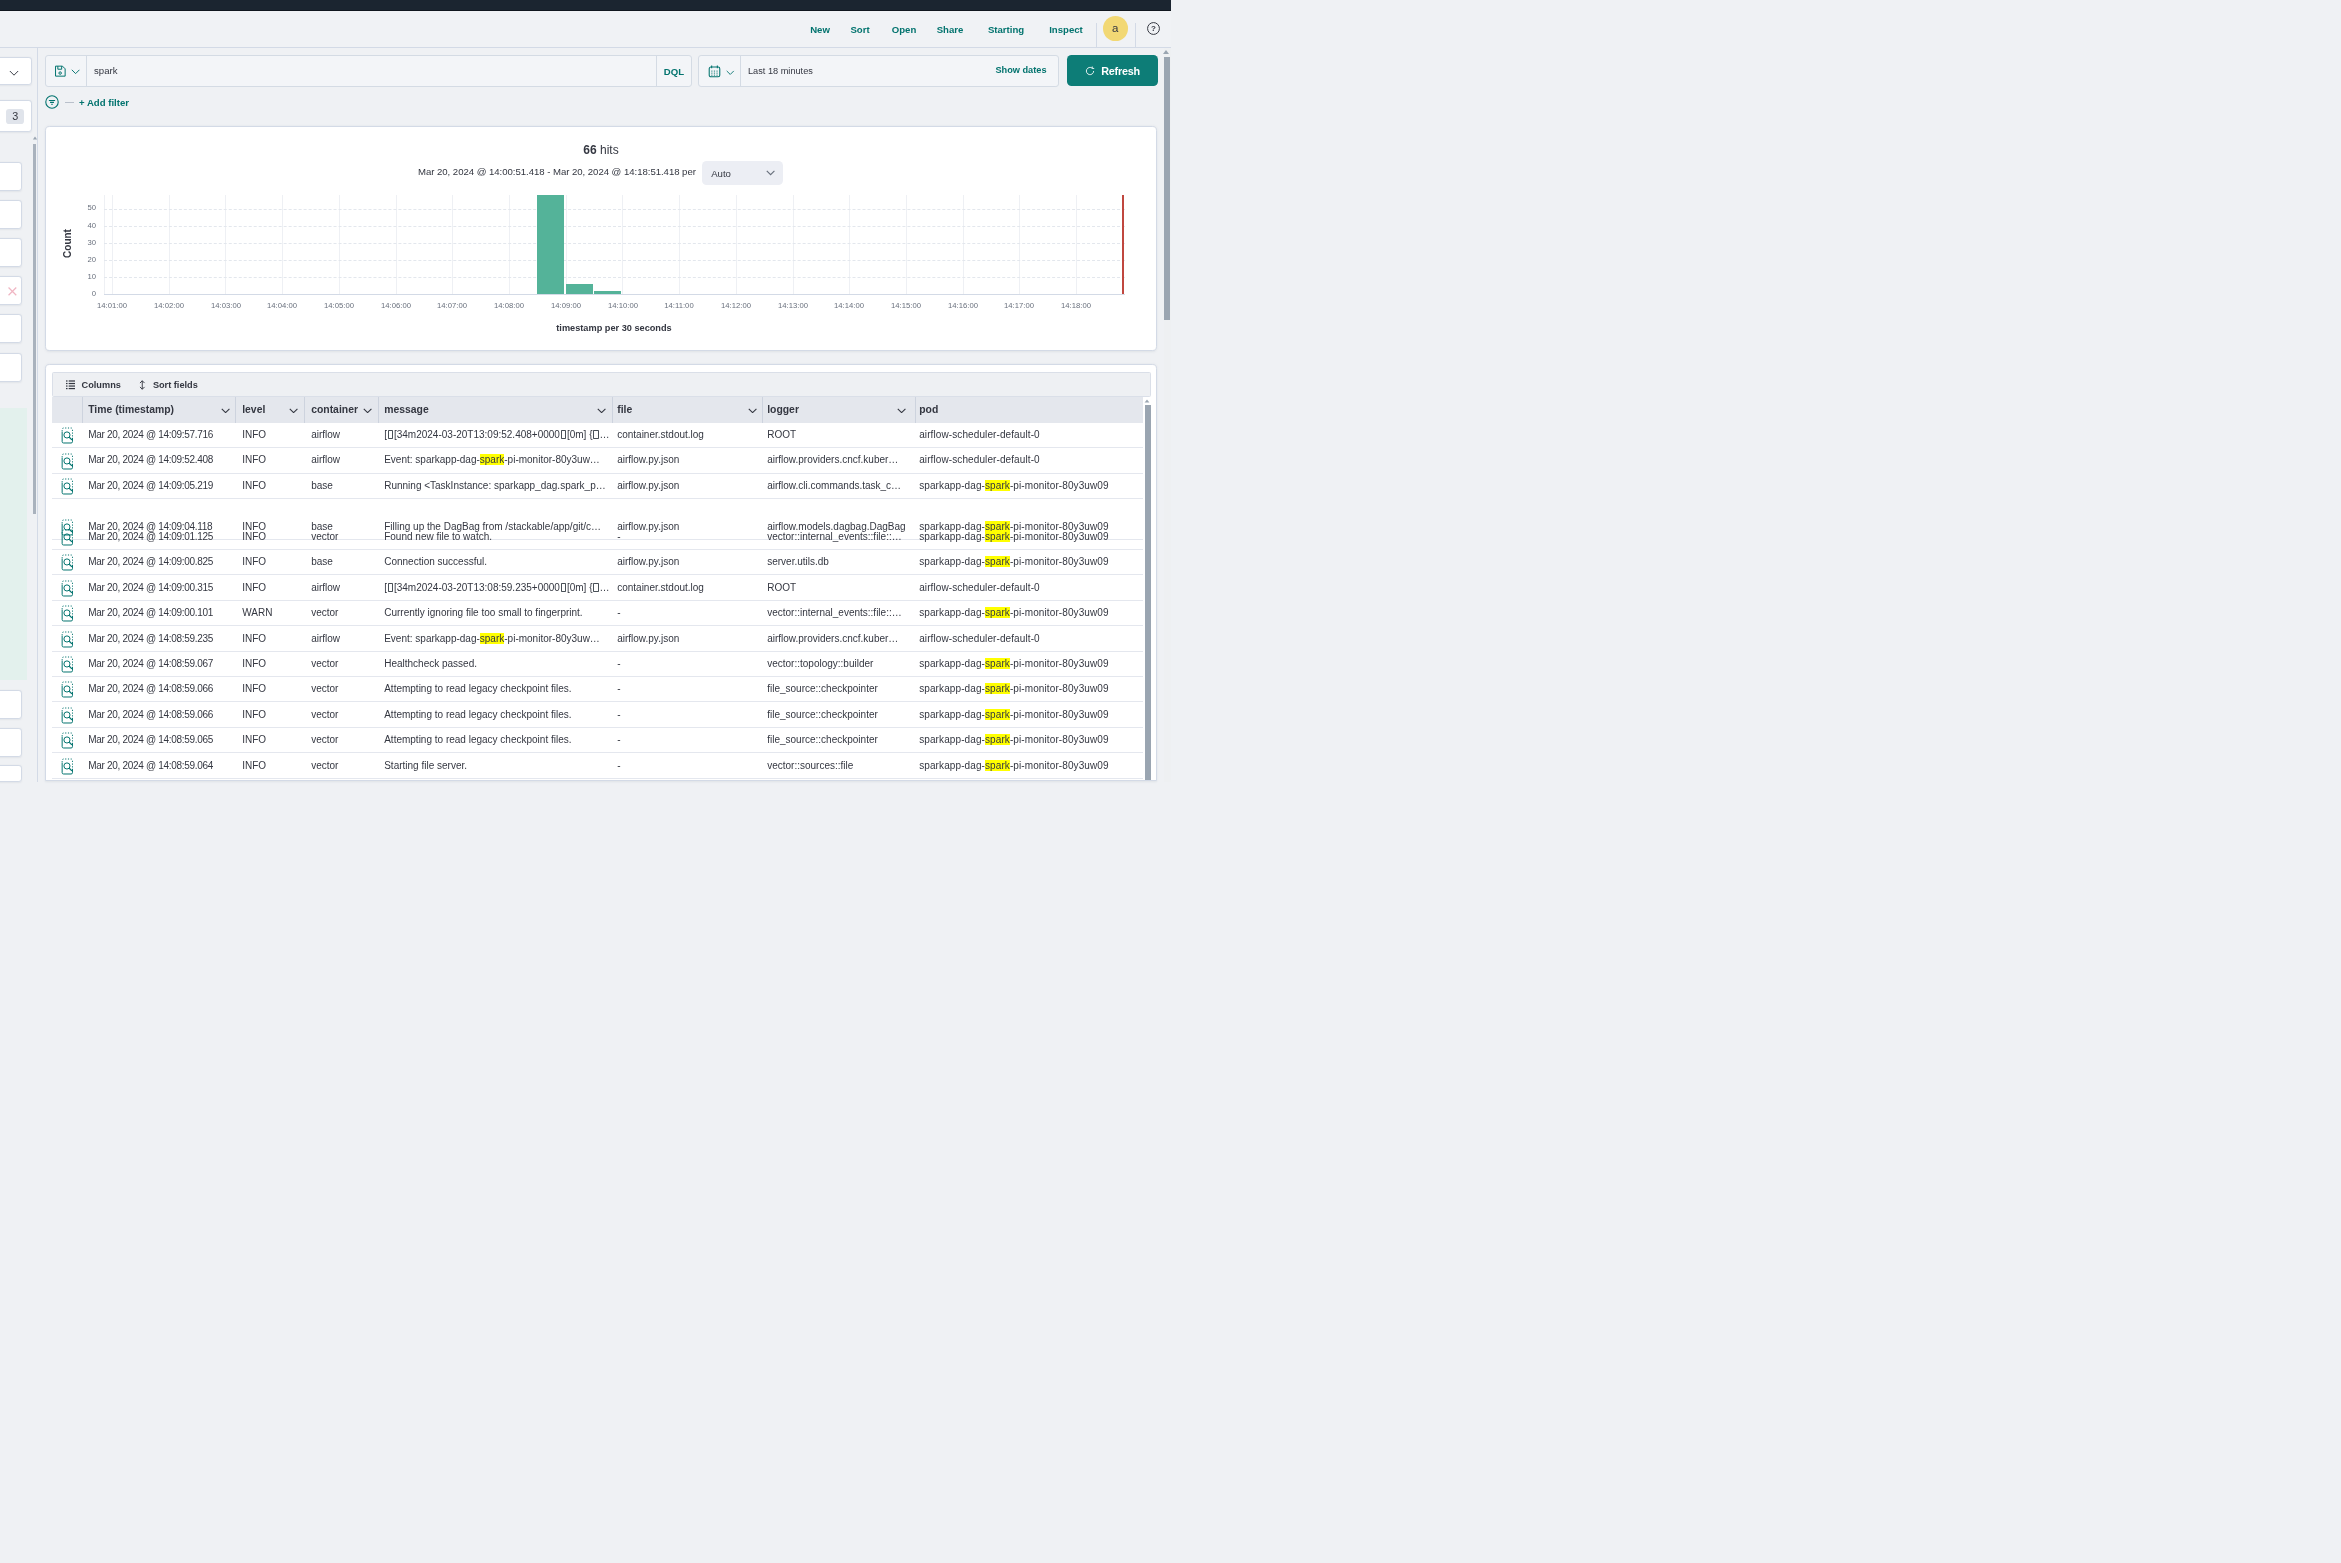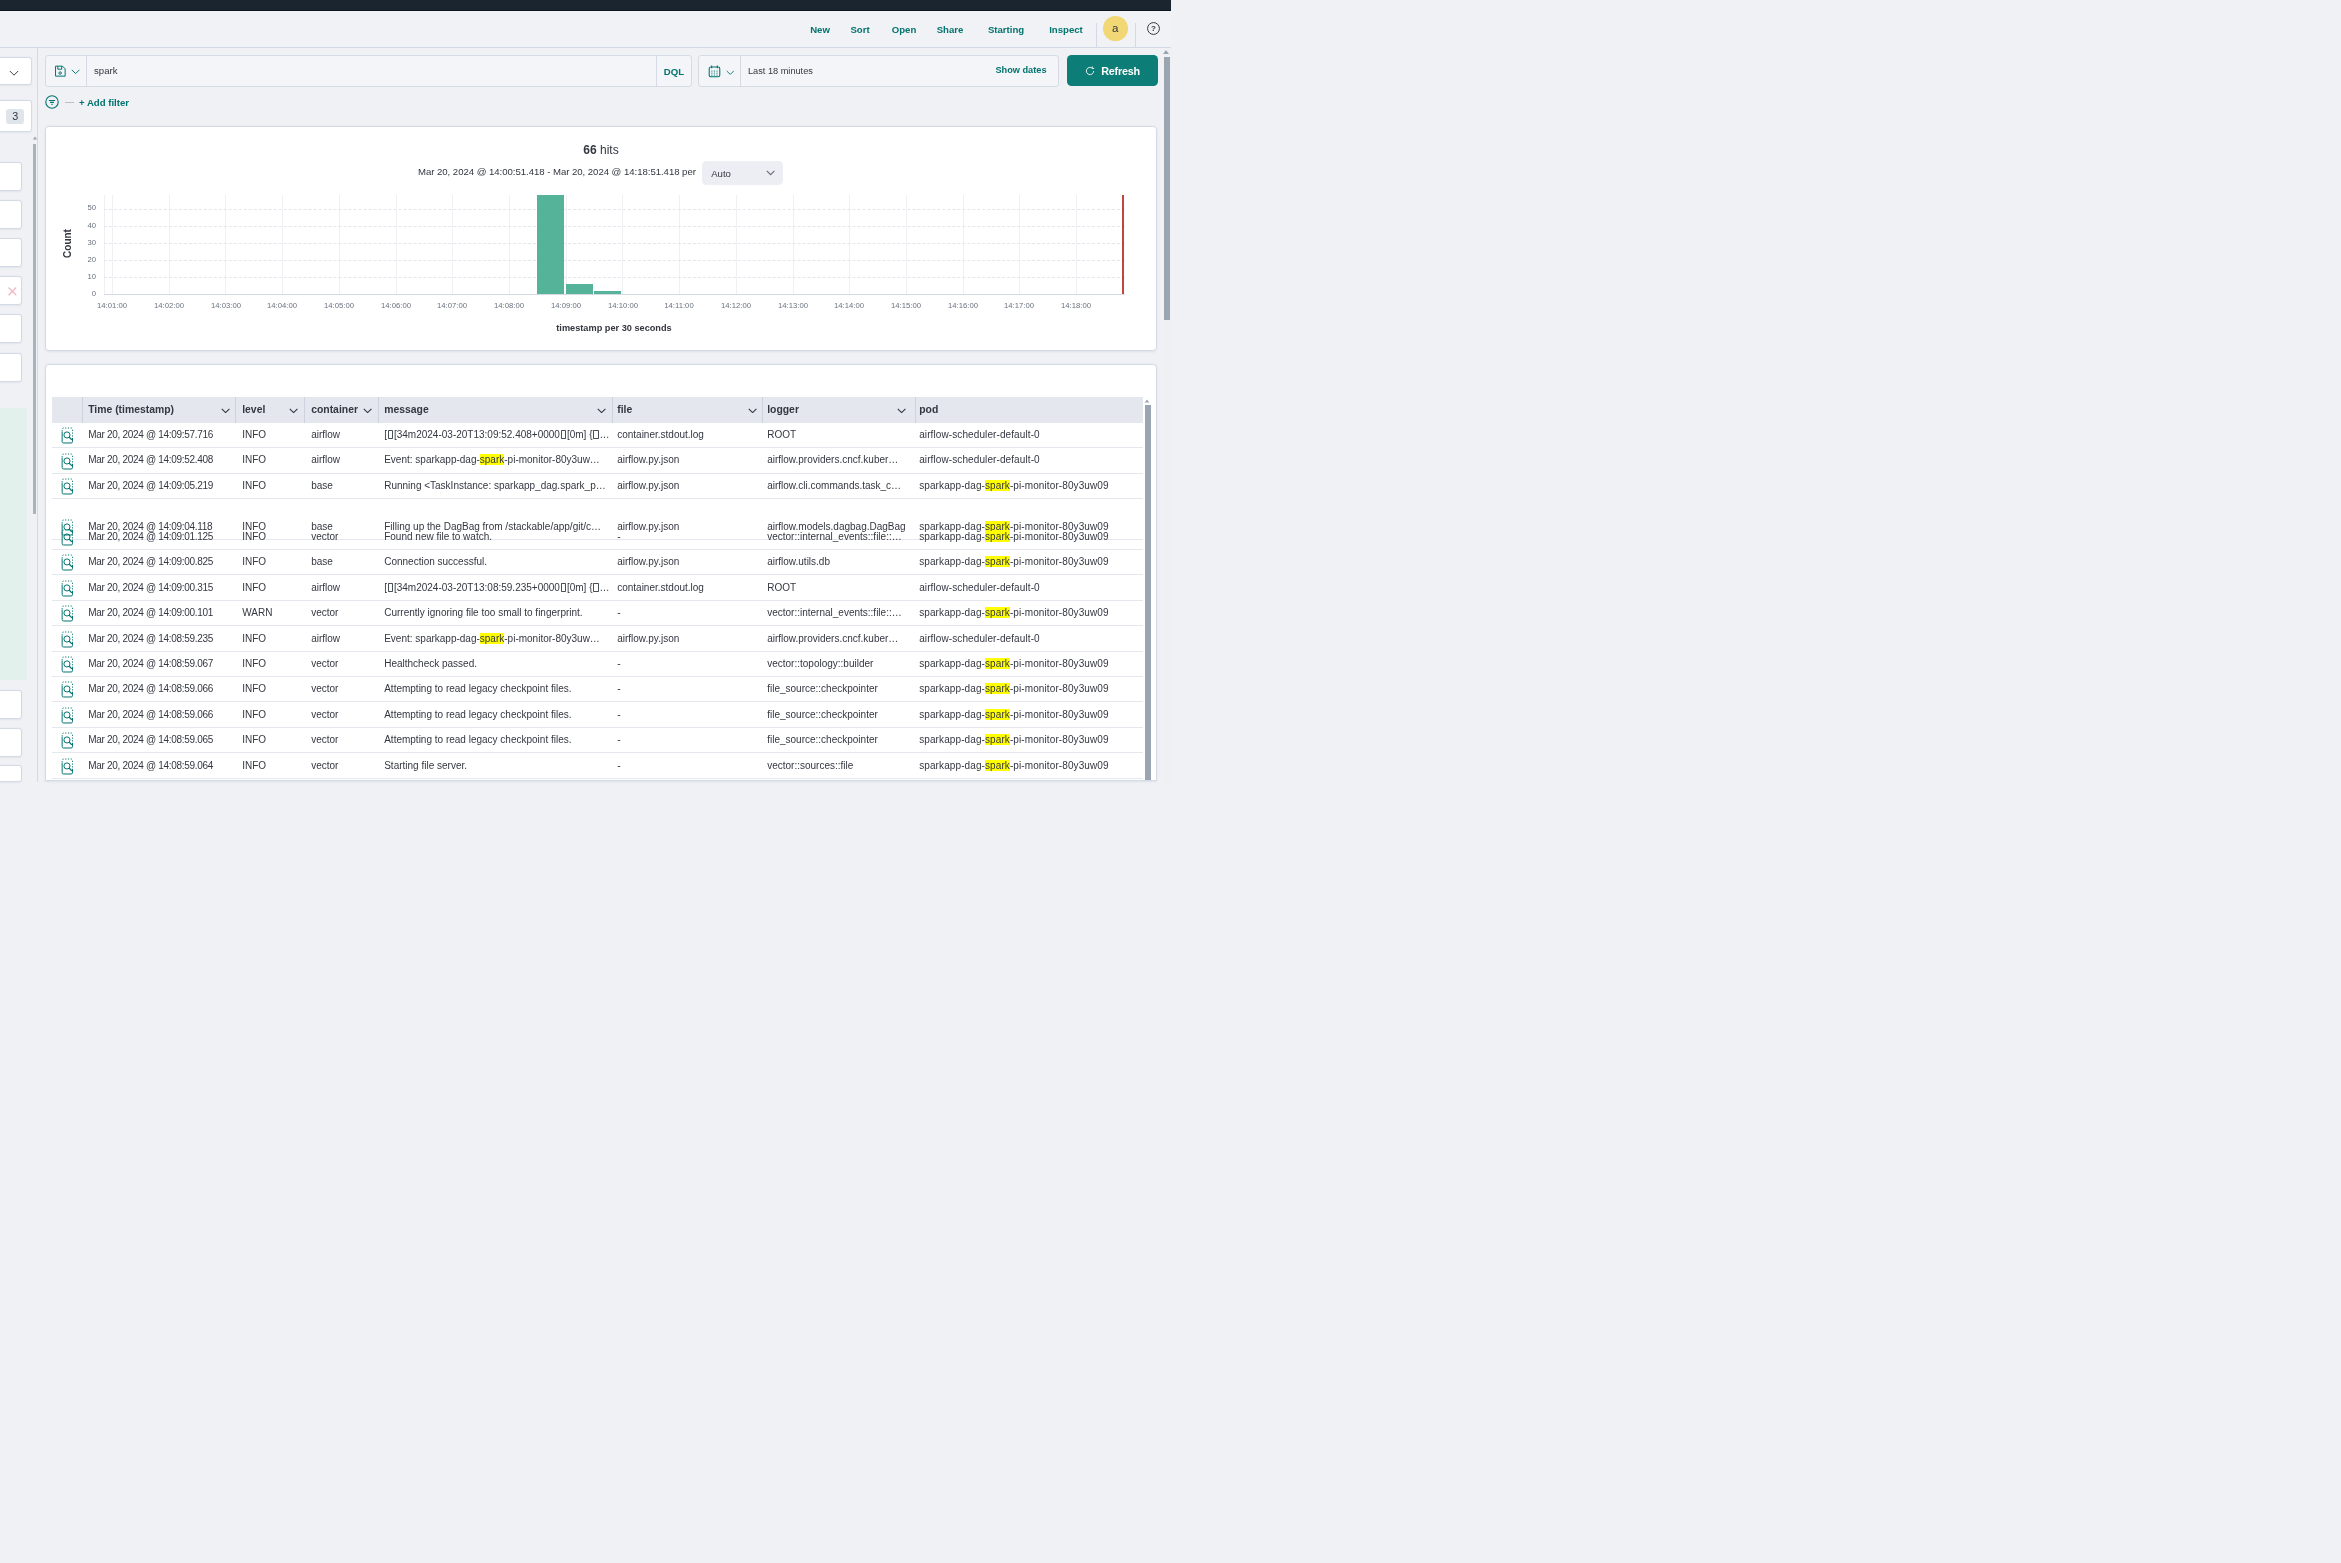--- a/index.html
+++ b/index.html
@@ -243,20 +243,35 @@
     <div class="xlab" style="left:826px">14:14:00</div>
     <div class="xlab" style="left:883px">14:15:00</div>
     <div class="xlab" style="left:940px">14:16:00</div>
     <div class="xlab" style="left:996px">14:17:00</div>
     <div class="xlab" style="left:1053px">14:18:00</div>
   </div>
 <div id="ylabel">Count</div>
 <div id="xlabel">timestamp per 30 seconds</div>
 
 <div id="tablepanel">
+  <div id="ttoolbar">
+    <div class="tbtn" id="btncols"><svg width="9.2" height="9.2" viewBox="0 0 12 12" fill="#343741">
+          <rect x="0" y="0.5" width="2" height="1.6"></rect>
+          <rect x="3.5" y="0.5" width="8.5" height="1.6"></rect>
+          <rect x="0" y="3.8" width="2" height="1.6"></rect>
+          <rect x="3.5" y="3.8" width="8.5" height="1.6"></rect>
+          <rect x="0" y="7.1" width="2" height="1.6"></rect>
+          <rect x="3.5" y="7.1" width="8.5" height="1.6"></rect>
+          <rect x="0" y="10.4" width="2" height="1.6"></rect>
+          <rect x="3.5" y="10.4" width="8.5" height="1.6"></rect>
+        </svg>Columns</div>
+    <div class="tbtn" id="btnsort"><svg width="8.5" height="10" viewBox="0 0 11 13" fill="none" stroke="#343741" stroke-width="1.2">
+          <path d="M5.5 1 V12 M5.5 1 L2.5 4 M5.5 1 L8.5 4 M5.5 12 L2.5 9 M5.5 12 L8.5 9"></path>
+        </svg>Sort fields</div>
+  </div>
   <div id="thead">
       <div class="colborder" style="left:30px"></div>
       <div class="th" style="left:36px">Time (timestamp)</div>
       <svg width="9.2" height="5.4" viewBox="0 0 12 7" style="position:absolute;left:169px;top:10.8px" fill="none" stroke="#343741" stroke-width="1.4">
         <path d="M1 1 L6 6 L11 1"></path>
       </svg>
       <div class="colborder" style="left:183px"></div>
       <div class="th" style="left:190px">level</div>
       <svg width="9.2" height="5.4" viewBox="0 0 12 7" style="position:absolute;left:237px;top:10.8px" fill="none" stroke="#343741" stroke-width="1.4">
         <path d="M1 1 L6 6 L11 1"></path>
@@ -365,21 +380,21 @@
           <path d="M1.5 6 V19 A1.8 1.8 0 0 0 3.3 20.8 H13.2 A1.8 1.8 0 0 0 15 19 V14"></path>
           <path d="M1.5 5.5 V3 A1.8 1.8 0 0 1 3.3 1.2 H13.2 A1.8 1.8 0 0 1 15 3 V13" stroke-dasharray="1.5 2.1"></path>
           <circle cx="7.8" cy="10.3" r="4"></circle>
           <path d="M10.8 13.3 L14.3 16.8" stroke-width="1.6"></path>
         </svg>
         <div class="cell ctime" style="left:36px;width:138px">Mar 20, 2024 @ 14:09:00.825</div>
         <div class="cell" style="left:190px;width:138px">INFO</div>
         <div class="cell" style="left:259px;width:138px">base</div>
         <div class="cell" style="left:332px;width:228px">Connection successful.</div>
         <div class="cell" style="left:565px;width:145px">airflow.py.json</div>
-        <div class="cell" style="left:715px;width:147px">airflow.utils.db</div>
+        <div class="cell" style="left:715px;width:147px">server.utils.db</div>
         <div class="cell cpod" style="left:867px;width:225px">sparkapp-dag-<mark>spark</mark>-pi-monitor-80y3uw09</div>
       </div>
       <div class="row" style="top:153px">
         <svg width="13" height="17" viewBox="0 0 17 22" style="position:absolute;left:8.5px;top:4.2px" fill="none" stroke="#02736e" stroke-width="1.3">
           <path d="M1.5 6 V19 A1.8 1.8 0 0 0 3.3 20.8 H13.2 A1.8 1.8 0 0 0 15 19 V14"></path>
           <path d="M1.5 5.5 V3 A1.8 1.8 0 0 1 3.3 1.2 H13.2 A1.8 1.8 0 0 1 15 3 V13" stroke-dasharray="1.5 2.1"></path>
           <circle cx="7.8" cy="10.3" r="4"></circle>
           <path d="M10.8 13.3 L14.3 16.8" stroke-width="1.6"></path>
         </svg>
         <div class="cell ctime" style="left:36px;width:138px">Mar 20, 2024 @ 14:09:00.315</div>

